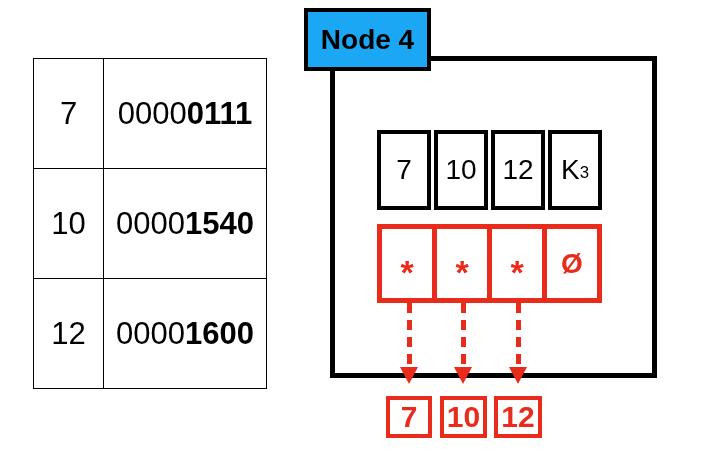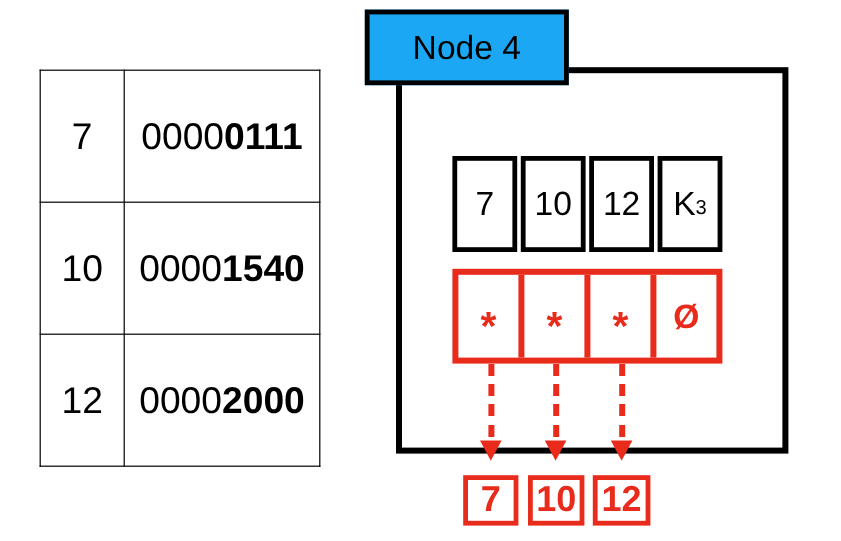--- a/index.html
+++ b/index.html
@@ -20,25 +20,25 @@
   .bin-col{width:162px;margin-top:39px;}
   .bin-suffix{font-weight:bold;}
 
   
   .node-box{
     position:absolute;left:330px;top:56px;width:327px;height:322px;
     box-sizing:border-box;border:5px solid var(--outline-black,#000);
     background:#fff;z-index:1;
   }
   .node-title{
-    position:absolute;left:304px;top:8px;width:170px;height:63px;
+    position:absolute;left:304px;top:8px;width:127px;height:63px;
     box-sizing:border-box;border:4px solid var(--outline-black,#000);
     background:var(--accent-blue,#1BA7F3);
     display:flex;align-items:center;justify-content:center;
-    font-size:28px;font-weight:normal;z-index:2;
+    font-size:28px;font-weight:bold;z-index:2;
   }
 
   
   .keys-row{position:absolute;left:42px;top:69px;display:flex;gap:3px;}
   .key-cell{
     width:54px;height:80px;box-sizing:border-box;border:4px solid var(--outline-black,#000);
     background:#fff;display:flex;align-items:center;justify-content:center;
     font-size:28px;line-height:1;
   }
   .k-sub{font-size:0.6em;position:relative;bottom:-0.22em;}
@@ -93,21 +93,21 @@
         <tr>
       <td class="key-col">7</td>
       <td class="bin-col"><span class="bin-prefix">0000</span><span class="bin-suffix">0111</span></td>
     </tr>
     <tr>
       <td class="key-col">10</td>
       <td class="bin-col"><span class="bin-prefix">0000</span><span class="bin-suffix">1540</span></td>
     </tr>
     <tr>
       <td class="key-col">12</td>
-      <td class="bin-col"><span class="bin-prefix">0000</span><span class="bin-suffix">2000</span></td>
+      <td class="bin-col"><span class="bin-prefix">0000</span><span class="bin-suffix">1600</span></td>
     </tr>
   </tbody>
     </table>
 
   <div class="node-box">
 
     <div class="keys-row">
       <div class="key-cell">7</div>
       <div class="key-cell">10</div>
       <div class="key-cell">12</div>

